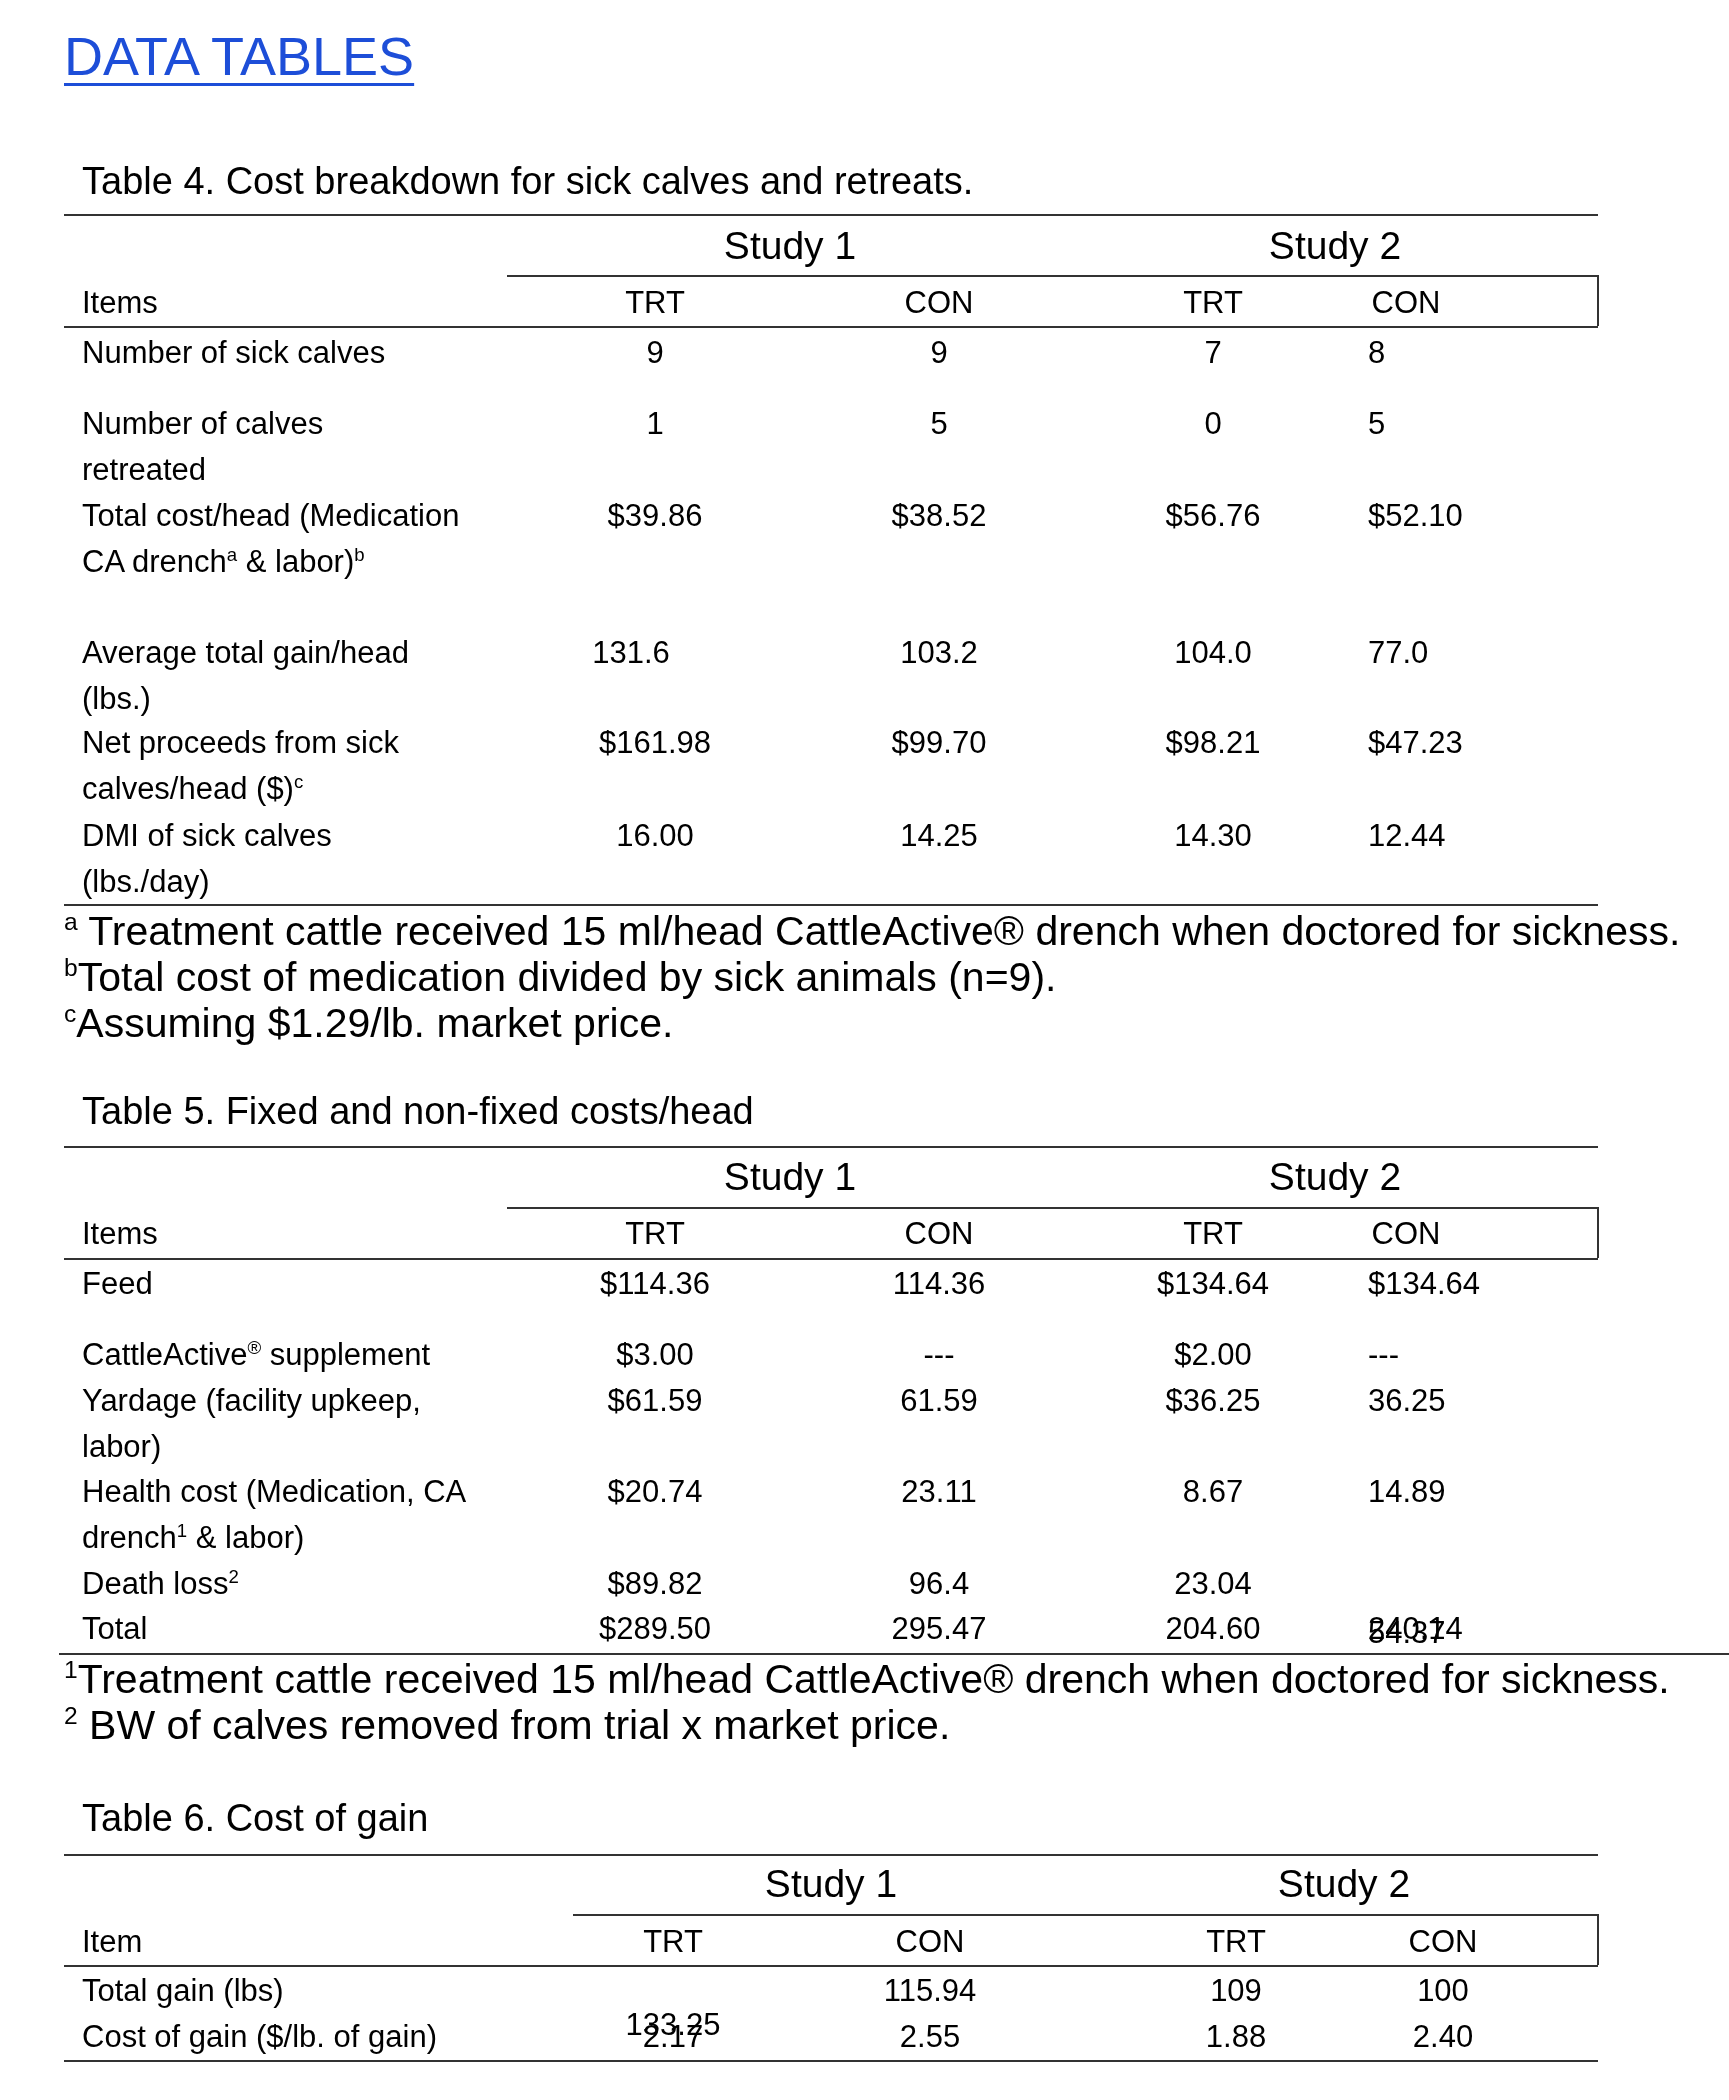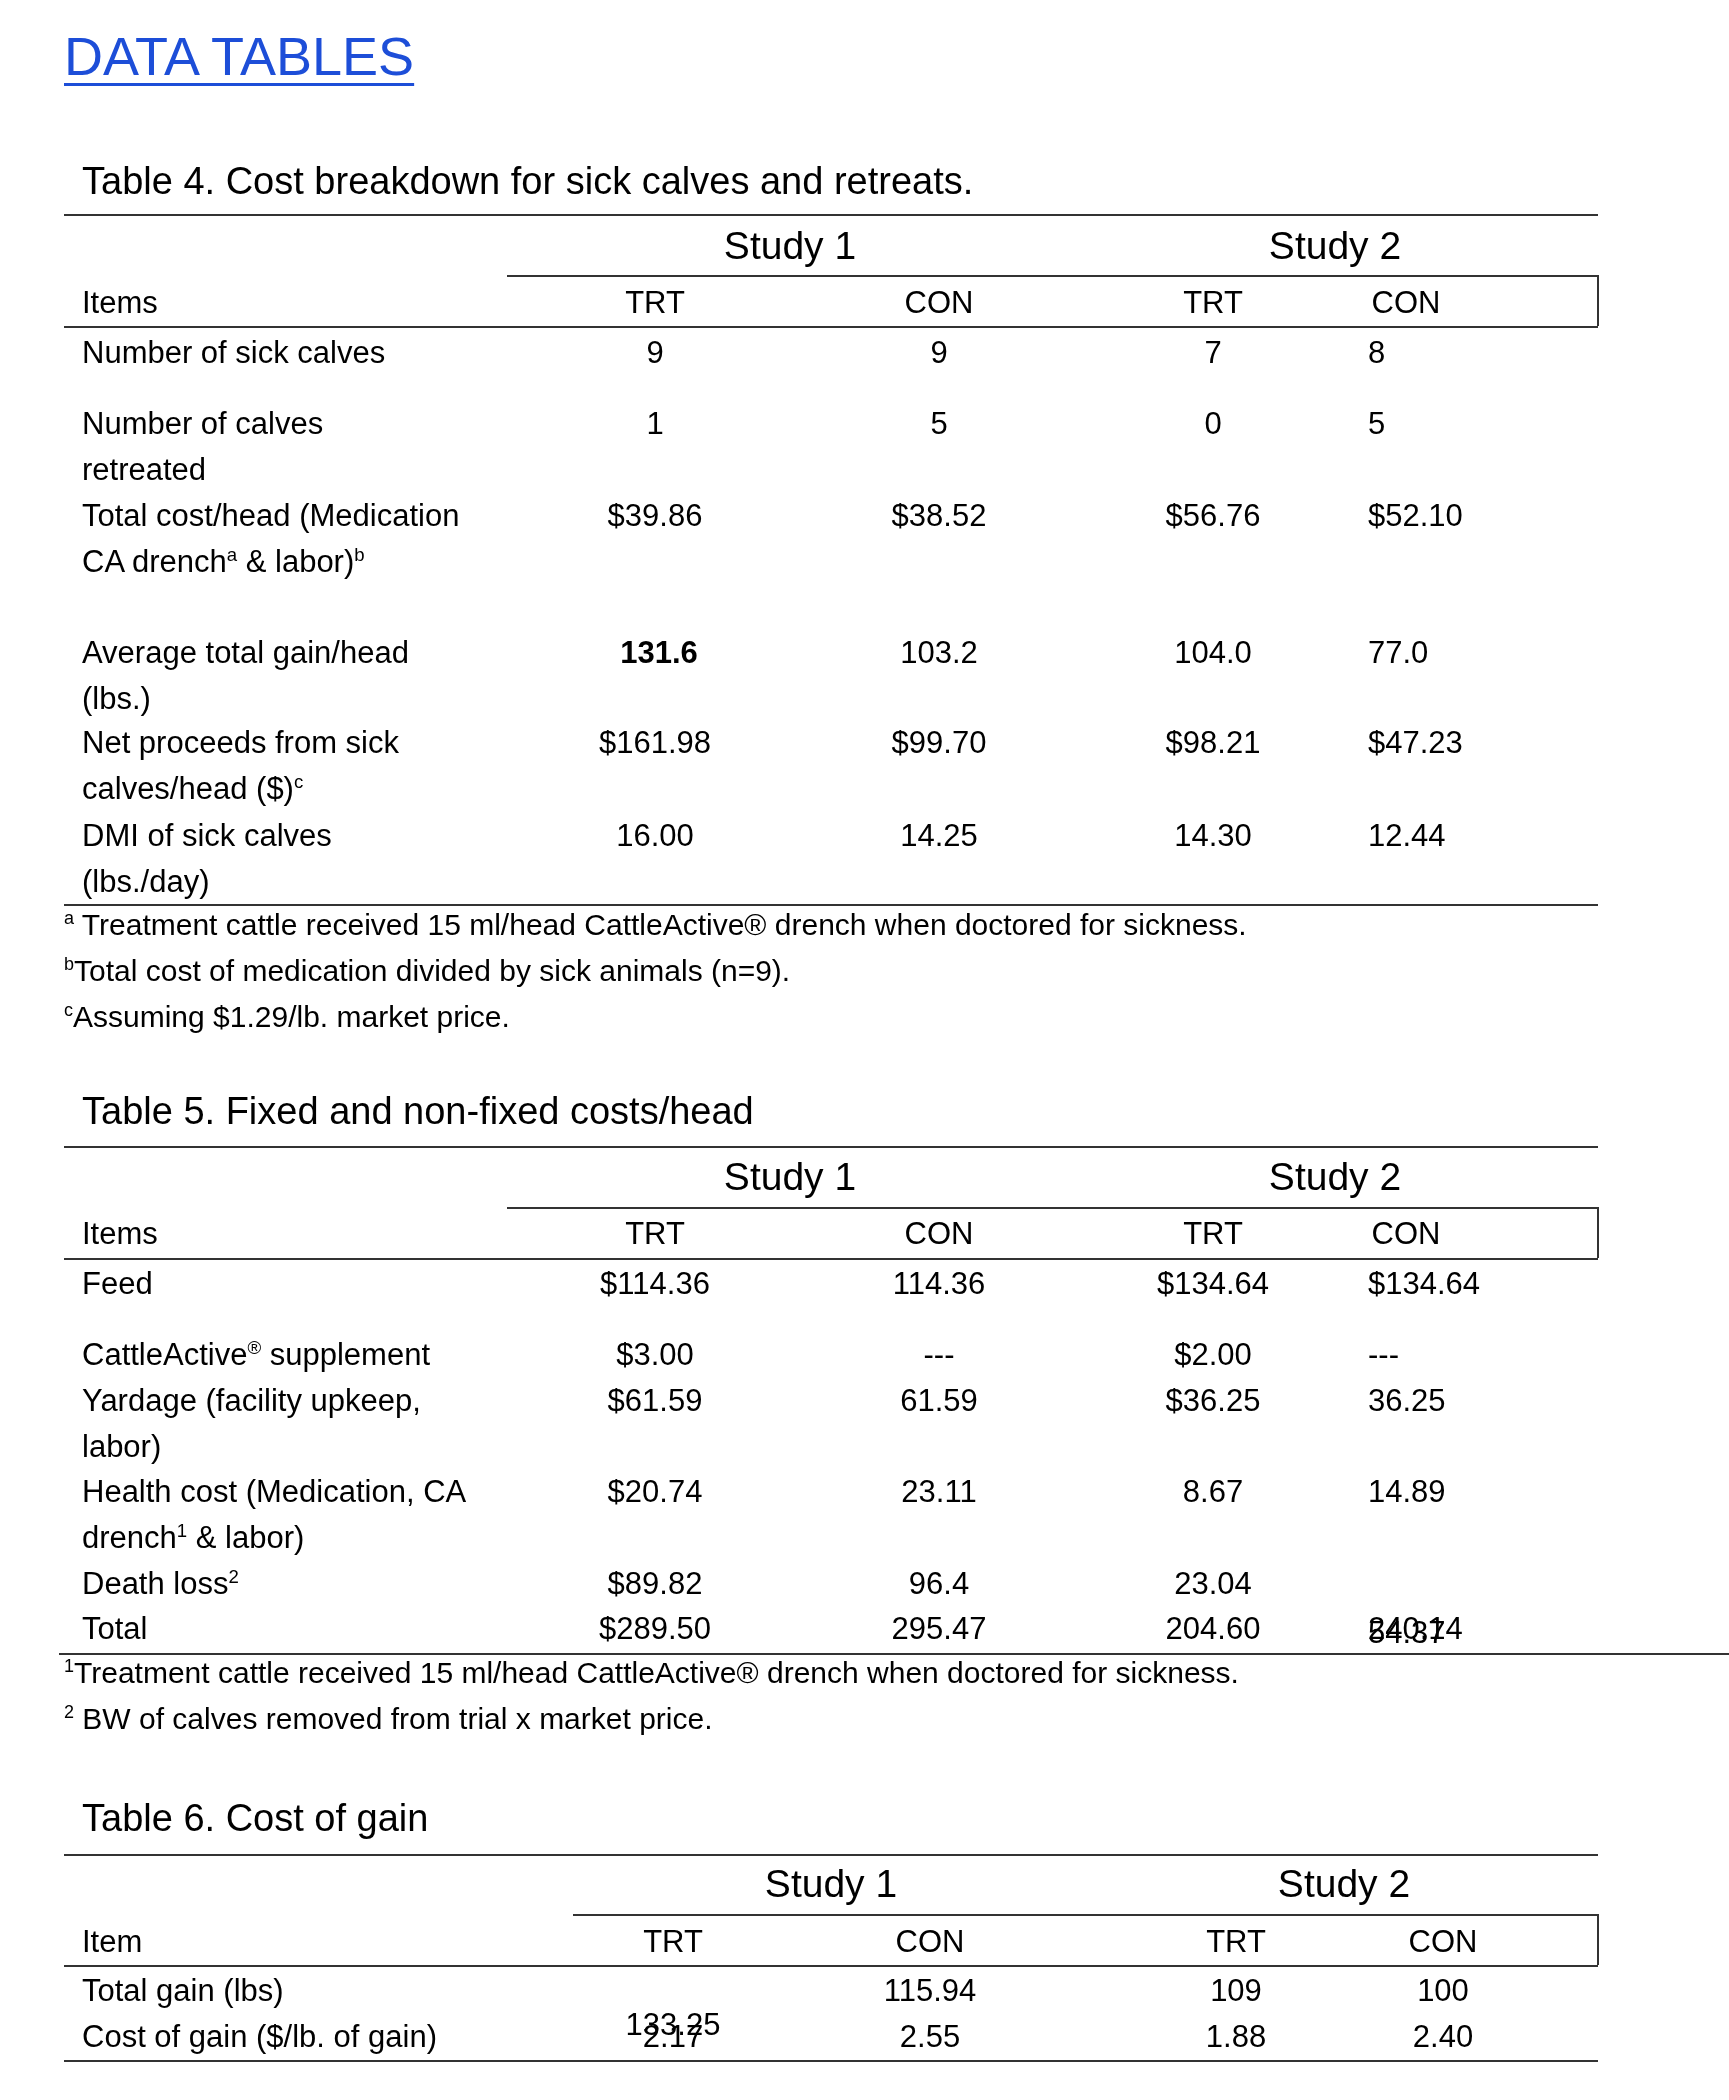--- a/index.html
+++ b/index.html
@@ -8,21 +8,21 @@
   .heading { position:absolute; left:64px; top:24.5px; font-size:54px; color:#1d4ed8;
              text-decoration:underline; text-decoration-thickness:3.3px; text-underline-offset:8.2px;
              letter-spacing:0px; }
   .tbl-title { position:absolute; left:82px; font-size:38px; }
   .rule { position:absolute; height:0; border-top:2.5px solid #333; }
   .vrule { position:absolute; width:0; border-left:2.5px solid #333; }
   .cell { position:absolute; font-size:31px; line-height:46px; white-space:nowrap; }
   .lbl { left:82px; width:426px; white-space:normal; }
   .c { transform:translateX(-50%); text-align:center; }
   .study { font-size:39px; }
-  .note { position:absolute; left:64px; font-size:30px; white-space:nowrap; }
+  .note { position:absolute; left:64px; font-size:41px; white-space:nowrap; }
   sup { font-size:60%; line-height:0; vertical-align:super; }
 </style>
 </head>
 <body>
 
 <div class="heading">DATA TABLES</div>
 
 <div>
   <div class="tbl-title" style="top:160px;">Table 4. Cost breakdown for sick calves and retreats.</div>
   <div class="rule" style="left:64px; width:1534px; top:214px;"></div>
@@ -56,21 +56,21 @@
   <div>
     <div class="cell lbl" style="top:493px; width:417px;"><span>Total cost/head (Medication CA drench</span><sup>a</sup><span> &amp; labor)</span><sup>b</sup></div>
     <div class="cell c" style="left:655px; top:493px;">$39.86</div>
     <div class="cell c" style="left:939px; top:493px;">$38.52</div>
     <div class="cell c" style="left:1213px; top:493px;">$56.76</div>
     <div class="cell" style="left:1368px; top:493px;">$52.10</div>
   </div>
 
   <div>
     <div class="cell lbl" style="top:630px; width:401px;">Average total gain/head (lbs.)</div>
-    <div class="cell c" style="left:659px; top:630px;font-weight:bold;">131.6</div>
+    <div class="cell c" style="left:631px; top:630px;">131.6</div>
     <div class="cell c" style="left:939px; top:630px;">103.2</div>
     <div class="cell c" style="left:1213px; top:630px;">104.0</div>
     <div class="cell" style="left:1368px; top:630px;">77.0</div>
   </div>
 
   <div>
     <div class="cell lbl" style="top:720px; width:385px;"><span>Net proceeds from sick calves/head ($)</span><sup>c</sup></div>
     <div class="cell c" style="left:655px; top:720px;">$161.98</div>
     <div class="cell c" style="left:939px; top:720px;">$99.70</div>
     <div class="cell c" style="left:1213px; top:720px;">$98.21</div>

